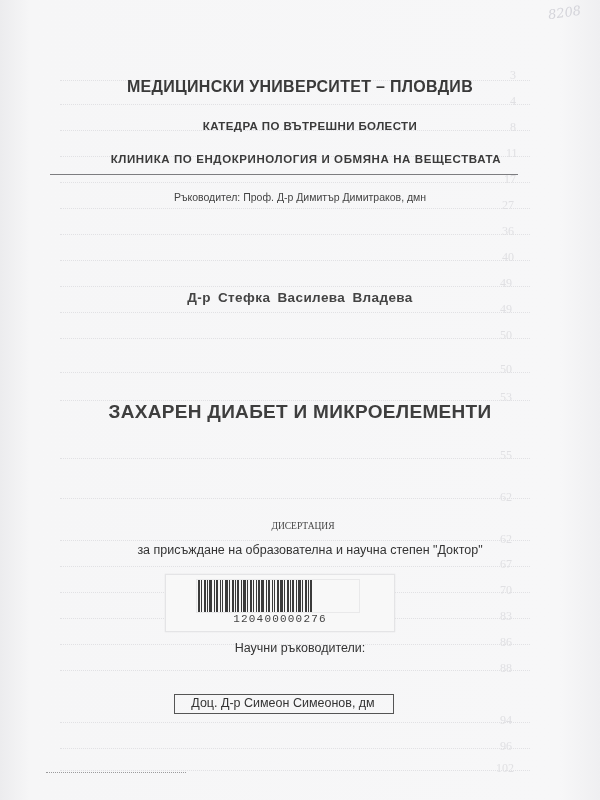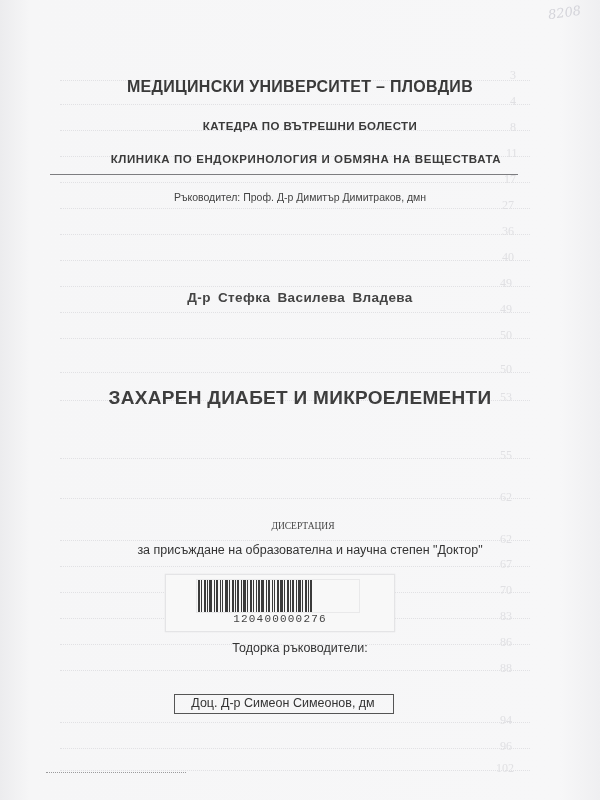--- a/index.html
+++ b/index.html
@@ -84,21 +84,21 @@
     }
     .author {
       top: 290px;
       font-size: 13.5px;
       font-weight: bold;
       color: #444;
       letter-spacing: 0.4px;
       word-spacing: 3px;
     }
     .title1 {
-      top: 387px;
+      top: 401px;
       font-size: 19px;
       font-weight: bold;
       color: #3e3e3e;
       letter-spacing: 0.3px;
     }
     .title2 {
       top: 413px;
       font-size: 19px;
       font-weight: bold;
       color: #3e3e3e;
@@ -347,18 +347,18 @@
         <div class="bar-gap" style="width:2px"></div>
       <div class="bar" style="width:2px"></div>
         <div class="bar-gap" style="width:1px"></div>
       <div class="bar" style="width:1px"></div>
         <div class="bar-gap" style="width:1px"></div>
       <div class="bar" style="width:2px"></div>
     </div>
     <div class="barcode-num">120400000276</div>
   </div>
 
-  <div class="t sup-title">Тодорка ръководители:</div>
+  <div class="t sup-title">Научни ръководители:</div>
   <div class="sup2-box"></div>
   <div class="t sup2">Доц.  Д-р Симеон Симеонов, дм</div>
 
   <div class="dots"></div>
 </div>
 
 </body></html>

